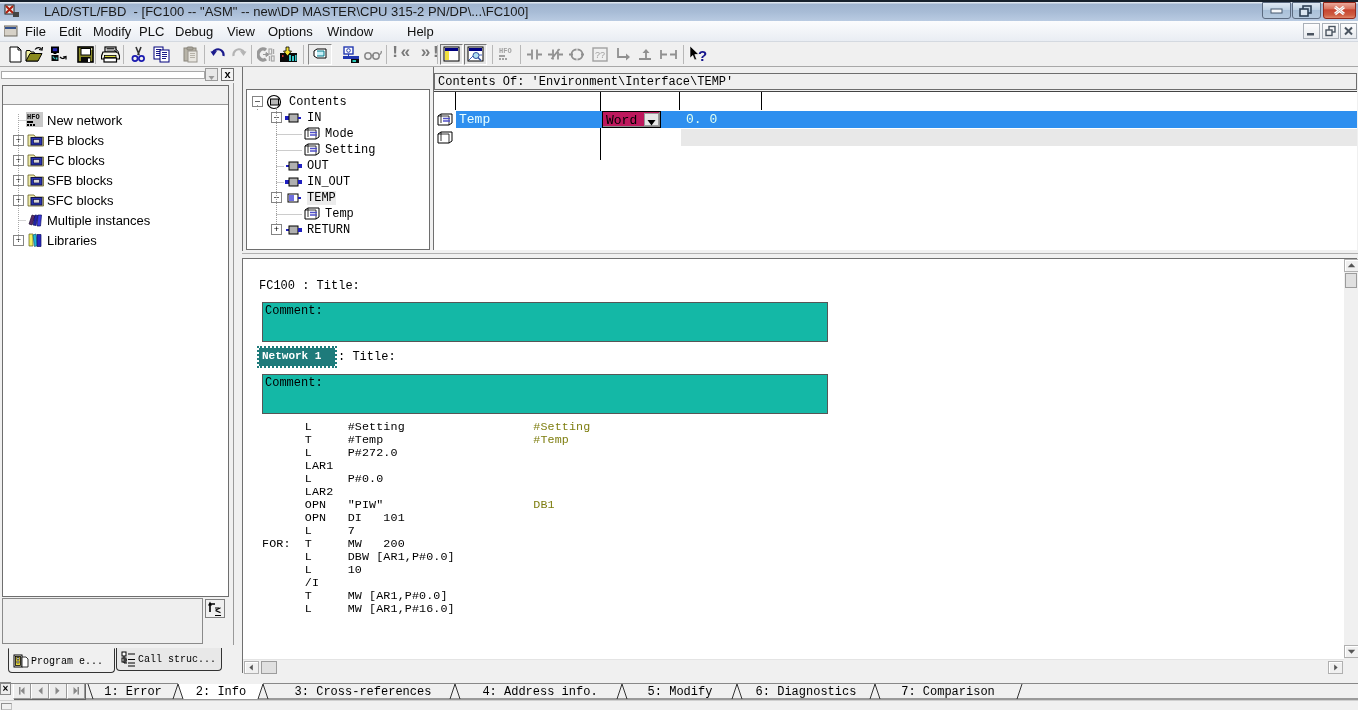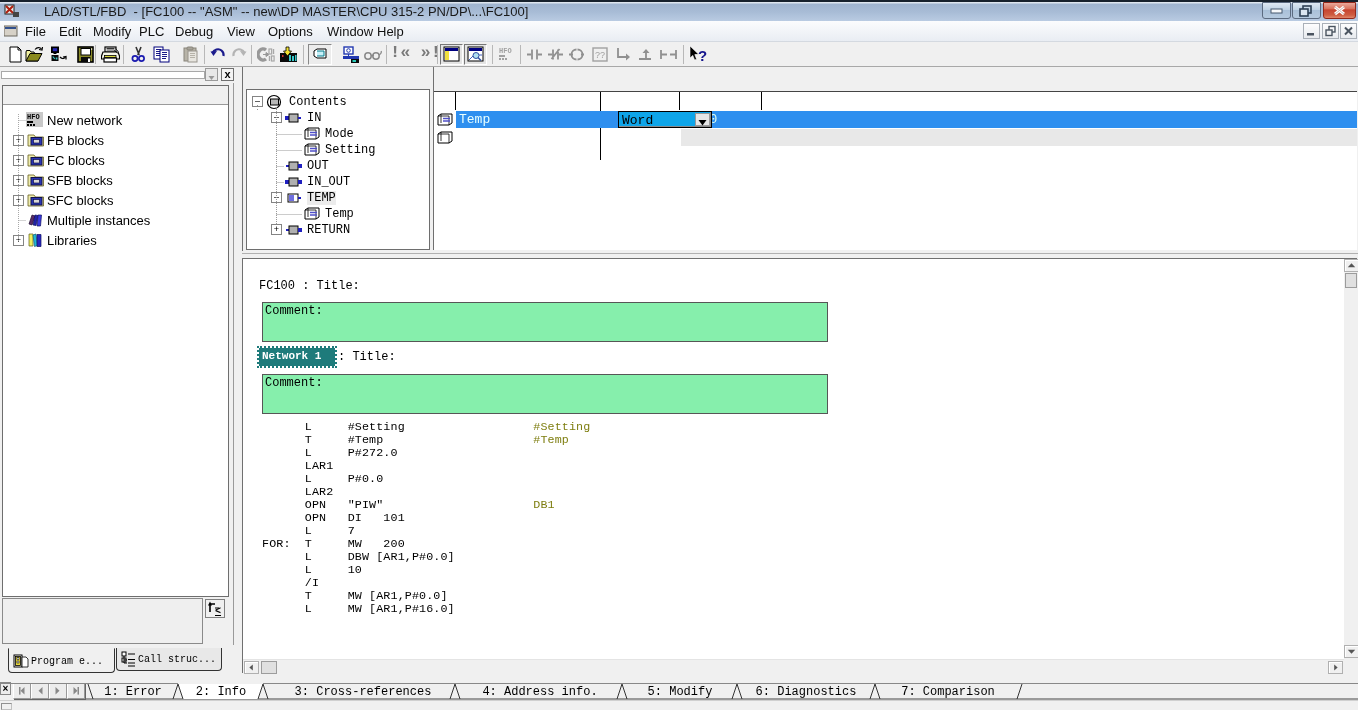--- a/index.html
+++ b/index.html
@@ -55,21 +55,21 @@
 
 
 #rhead { position:absolute; left:434px; top:6px; width:923px; height:17px; border:1px solid #6e6e6e; background:#f0f0f0;
   font-family:"Liberation Mono", monospace; font-size:12px; color:#000; }
 #rtable { position:absolute; left:434px; top:24px; width:923px; height:159px; border-top:1px solid #444; background:#fff; }
 
 
 #codepane { position:absolute; left:242px; top:191px; width:1115px; height:415px; border-top:1px solid #707070; border-left:1px solid #707070; background:#fff; }
 
 
-.cbox { width:566px; height:40px; background:#86efac; border:1px solid #565656; }
+.cbox { width:566px; height:40px; background:#14b8a6; border:1px solid #565656; }
 .cbox span { position:absolute; left:2px; top:1px; font-family:"Liberation Mono", monospace; font-size:12px; color:#000; }
 #code { position:absolute; left:19px; top:162px; font-size:11.7px; letter-spacing:0.125px; line-height:13px; color:#000; }
 #code .c { color:#7e7e10; }
 .sbtn { width:15px; height:13px; background:#f0f0f0; border:1px solid #b0b0b0; box-shadow:inset 1px 1px 0 #fff; display:flex; align-items:center; justify-content:center; }
 
 
 #tabbar { position:absolute; left:0; top:682px; width:1358px; height:18px; background:#f0f0f0; }
 #statusbar { position:absolute; left:0; top:700px; width:1358px; height:10px; background:#f0f0f0; border-top:1px solid #d0d0d0; }
 .navb { position:absolute; top:1px; width:18px; height:16px; border:1px solid #999; border-top-color:#fff; border-left-color:#fff; background:#ececec; box-shadow:1px 1px 0 #666; display:flex; align-items:center; justify-content:center; }
 </style>
@@ -120,21 +120,21 @@
     <rect x="1" y="2" width="11" height="2" fill="#31508c"></rect>
   </svg>
   <span class="mi" style="left:25px">File</span>
   <span class="mi" style="left:59px">Edit</span>
   <span class="mi" style="left:93px">Modify</span>
   <span class="mi" style="left:139px">PLC</span>
   <span class="mi" style="left:175px">Debug</span>
   <span class="mi" style="left:227px">View</span>
   <span class="mi" style="left:268px">Options</span>
   <span class="mi" style="left:327px">Window</span>
-  <span class="mi" style="left:377px">Help</span>
+  <span class="mi" style="left:407px">Help</span>
   <div class="mdibtn" style="left:1303px"><svg width="15" height="14" viewBox="0 0 15 14">
         <rect x="3" y="9" width="7" height="2.5" fill="#4a5460"></rect>
       </svg></div>
   <div class="mdibtn" style="left:1322px"><svg width="15" height="14" viewBox="0 0 15 14">
         <rect x="6" y="2.5" width="6" height="5.5" fill="none" stroke="#4a5460" stroke-width="1.4"></rect>
         <rect x="3" y="6" width="6" height="5.5" fill="#eef0f3" stroke="#4a5460" stroke-width="1.4"></rect>
       </svg></div>
   <div class="mdibtn" style="left:1340px"><svg width="15" height="14" viewBox="0 0 15 14">
         <path d="M4 3.5 L11 10.5 M11 3.5 L4 10.5" stroke="#4a5460" stroke-width="2"></path>
       </svg></div>
@@ -462,31 +462,34 @@
         </svg>
       <span class="ilbl" style="left:60px">RETURN</span>
     </div>
     <svg class="abs" style="left:0;top:0" width="80" height="150" viewBox="0 0 80 150">
       <path d="M29.5 17 v117" stroke="#999" stroke-dasharray="1 1" fill="none"></path>
       <path d="M29.5 44.5 h26 M29.5 60.5 h26 M29.5 124.5 h26 M29.5 76.5 h8 M29.5 92.5 h8" stroke="#999" stroke-dasharray="1 1" fill="none"></path>
       <path d="M10.5 16 v-2 M10.5 20 v-2" stroke="#999" stroke-dasharray="1 1" fill="none"></path>
     </svg>
   </div>
 
+  <div id="rhead">
+      <span style="position:absolute;left:3px;top:1px">Contents Of: 'Environment\Interface\TEMP'</span>
+    </div>
   <div class="abs" style="left:433px;top:0px;width:1px;height:183px;background:#707070"></div>
   <div id="rtable">
     <div class="abs" style="left:21px;top:0;width:1px;height:18px;background:#000"></div>
     <div class="abs" style="left:166px;top:0;width:1px;height:68px;background:#000"></div>
     <div class="abs" style="left:245px;top:0;width:1px;height:18px;background:#000"></div>
     <div class="abs" style="left:327px;top:0;width:1px;height:18px;background:#000"></div>
 
     <div class="abs" style="left:22px;top:19px;width:901px;height:17px;background:#2e8fef"></div>
     <span class="abs mono" style="left:25px;top:20px;font-size:13px;color:#e8ffff">Temp</span>
     <span class="abs mono" style="left:252px;top:20px;font-size:13px;color:#dffff0">0. 0</span>
-    <div class="abs" style="left:184px;top:19px;width:94px;height:17px;background:#0ea5e9;border:1px solid #000;box-shadow:inset -1px -1px 0 #888">
+    <div class="abs" style="left:168px;top:19px;width:59px;height:17px;background:#be185d;border:1px solid #000;box-shadow:inset -1px -1px 0 #888">
       <span class="abs mono" style="left:3px;top:1px;font-size:13px;color:#000">Word</span>
       <div class="abs" style="right:1px;top:1px;width:15px;height:13px;background:#e6e6e6;border:1px solid #999"><svg width="13" height="11" viewBox="0 0 13 11">
             <path d="M2.5 3 h8 l-4 5.5 z" fill="#000"></path>
           </svg></div>
     </div>
     <svg class="abs" style="left:3px;top:21px" width="16" height="13">
         <use href="#sym-dleaf"></use>
       </svg>
 
     <div class="abs" style="left:247px;top:37px;width:676px;height:17px;background:#e8e8e8"></div>

